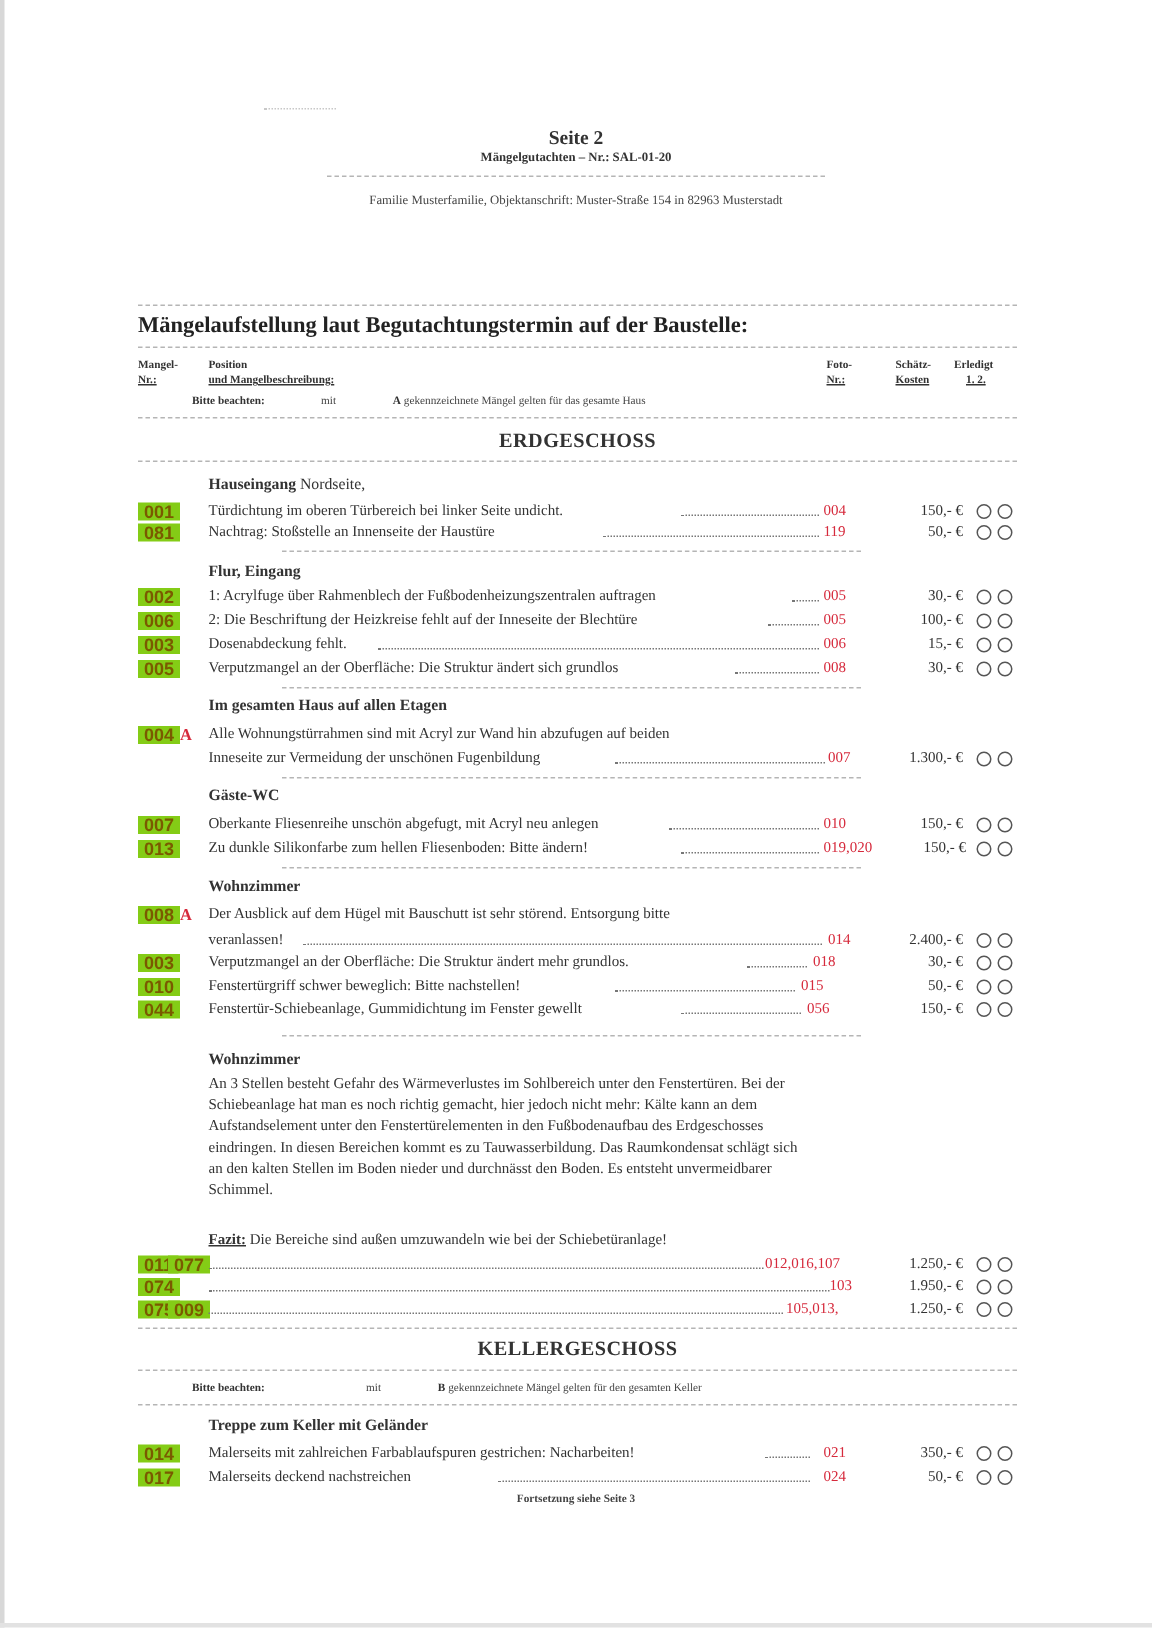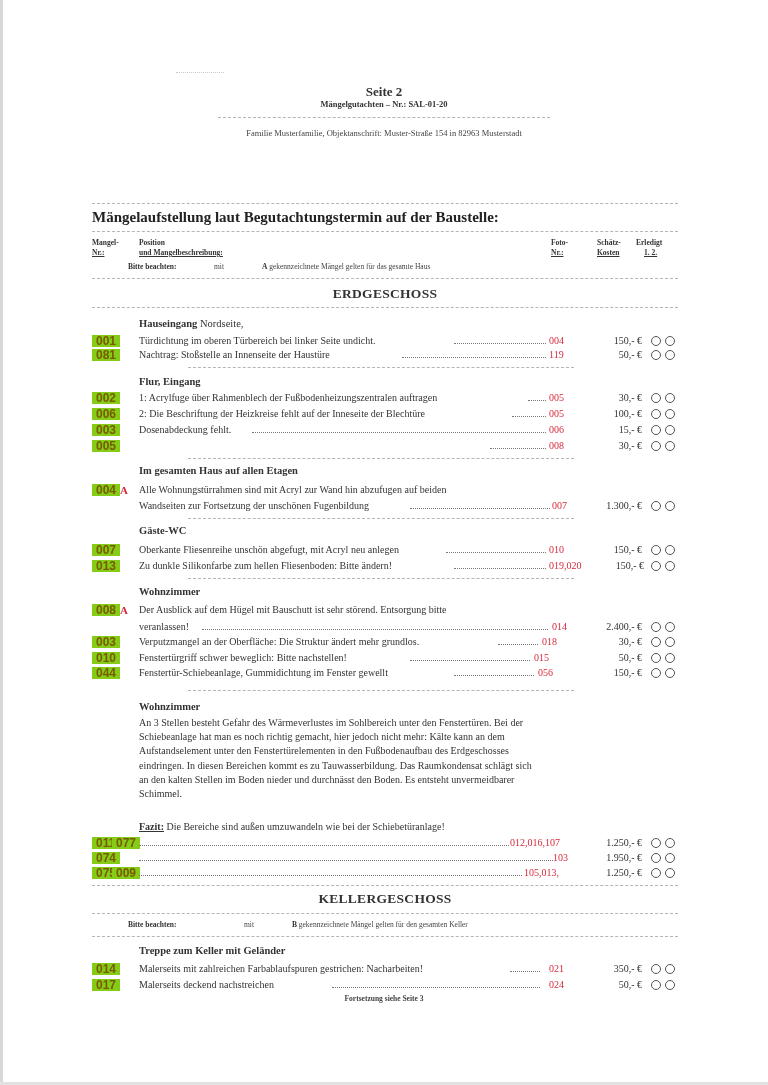--- a/index.html
+++ b/index.html
@@ -149,36 +149,37 @@
     <span class="num">003</span>
     <span class="desc">Dosenabdeckung fehlt.</span>
     <span class="dots" style="left:160px;width:294px;"></span>
     <span class="foto" style="left:457px;">006</span>
     <span class="cost">15,- €</span>
     <span class="chk c1"></span>
       <span class="chk c2"></span>
   </div>
   <div class="row" style="top:439px;">
     <span class="num">005</span>
+    <span class="desc">Verputzmangel an der Oberfläche: Die Struktur ändert sich grundlos</span>
     <span class="dots" style="left:398px;width:56px;"></span>
     <span class="foto" style="left:457px;">008</span>
     <span class="cost">30,- €</span>
     <span class="chk c1"></span>
       <span class="chk c2"></span>
   </div>
   <div class="dash short" style="top:458px;"></div>
 
   <div class="grp" style="top:465px;">Im gesamten Haus auf allen Etagen</div>
   <div class="row" style="top:483px;">
     <span class="num">004</span>
     <span class="mark">A</span>
     <span class="desc">Alle Wohnungstürrahmen sind mit Acryl zur Wand hin abzufugen auf beiden</span>
   </div>
   <div class="row" style="top:499px;">
-    <span class="desc">Wandseiten zur Fortsetzung der unschönen Fugenbildung</span>
+    <span class="desc">Inneseite zur Vermeidung der unschönen Fugenbildung</span>
     <span class="dots" style="left:318px;width:140px;"></span>
     <span class="foto" style="left:460px;">007</span>
     <span class="cost">1.300,- €</span>
     <span class="chk c1"></span>
       <span class="chk c2"></span>
   </div>
   <div class="dash short" style="top:518px;"></div>
 
   <div class="grp" style="top:525px;">Gäste-WC</div>
   <div class="row" style="top:543px;">

